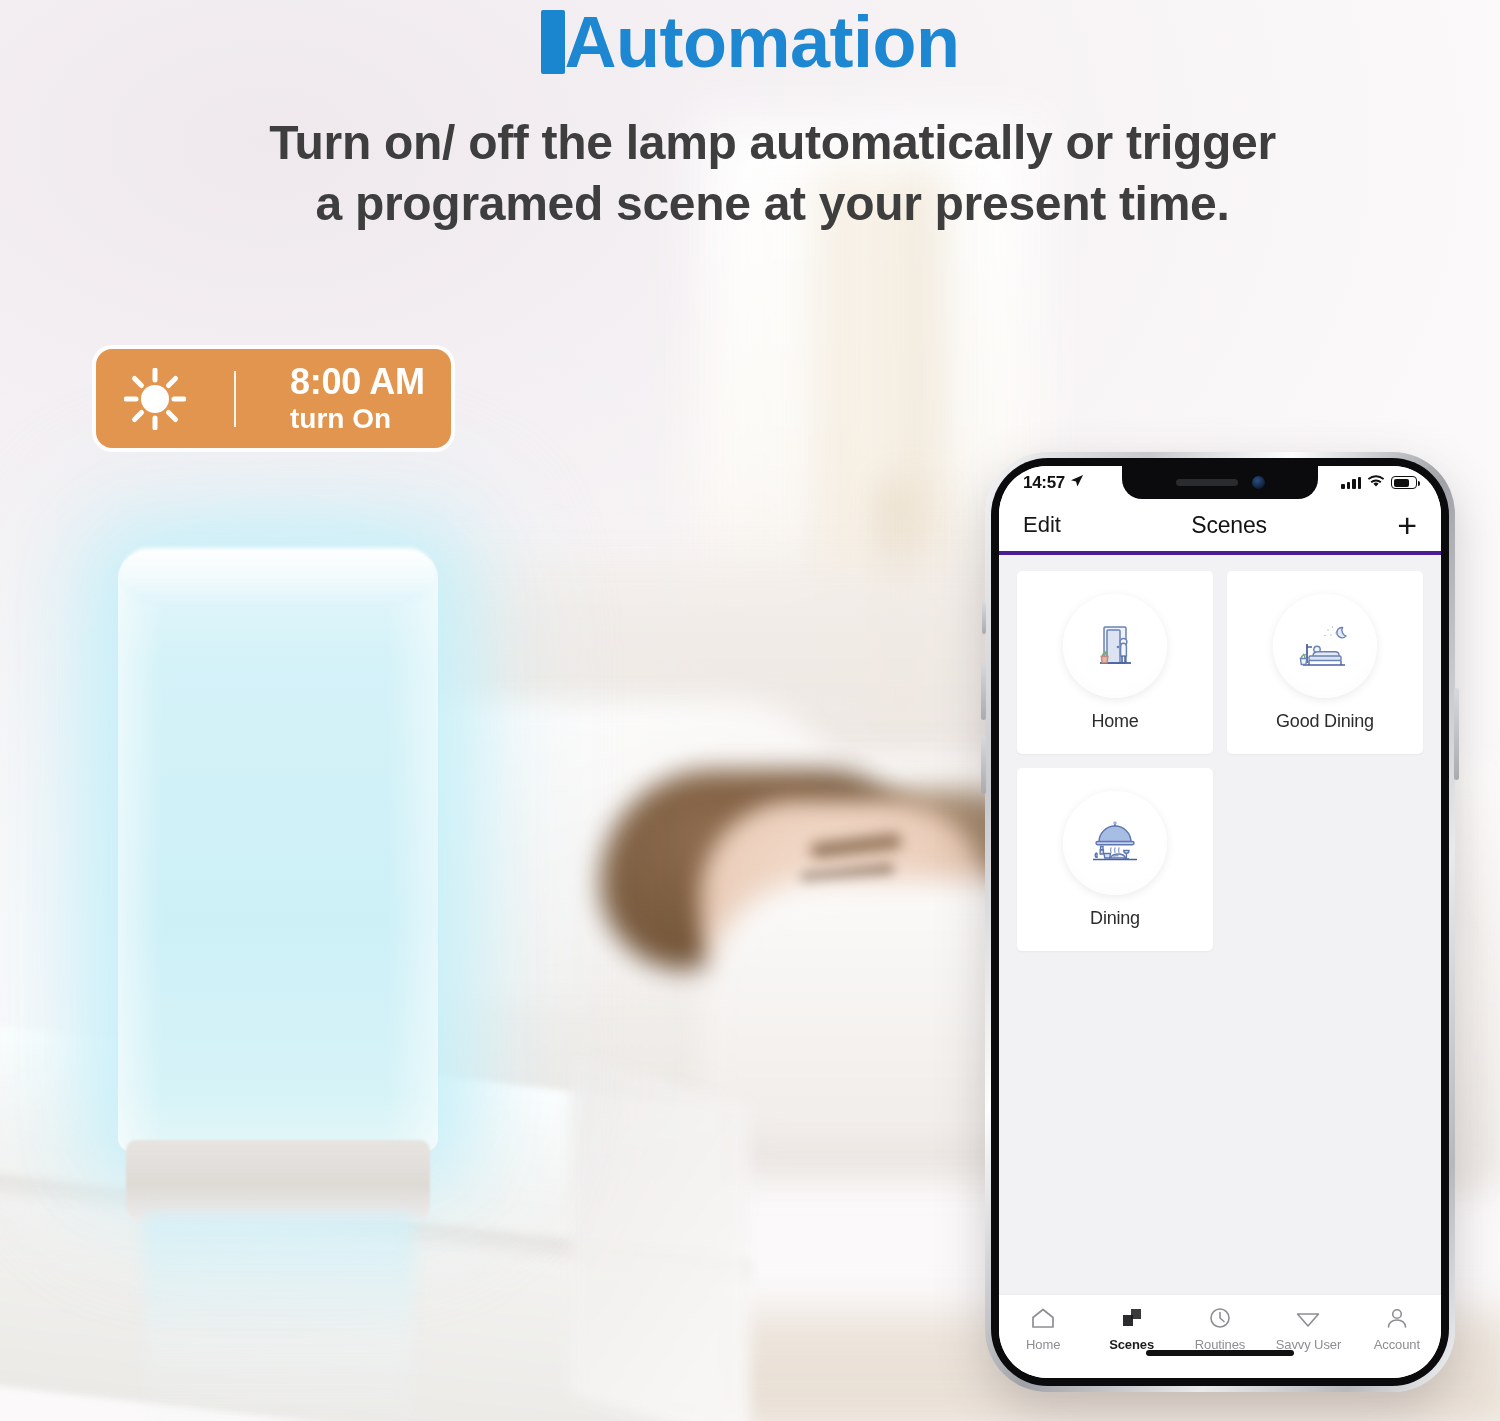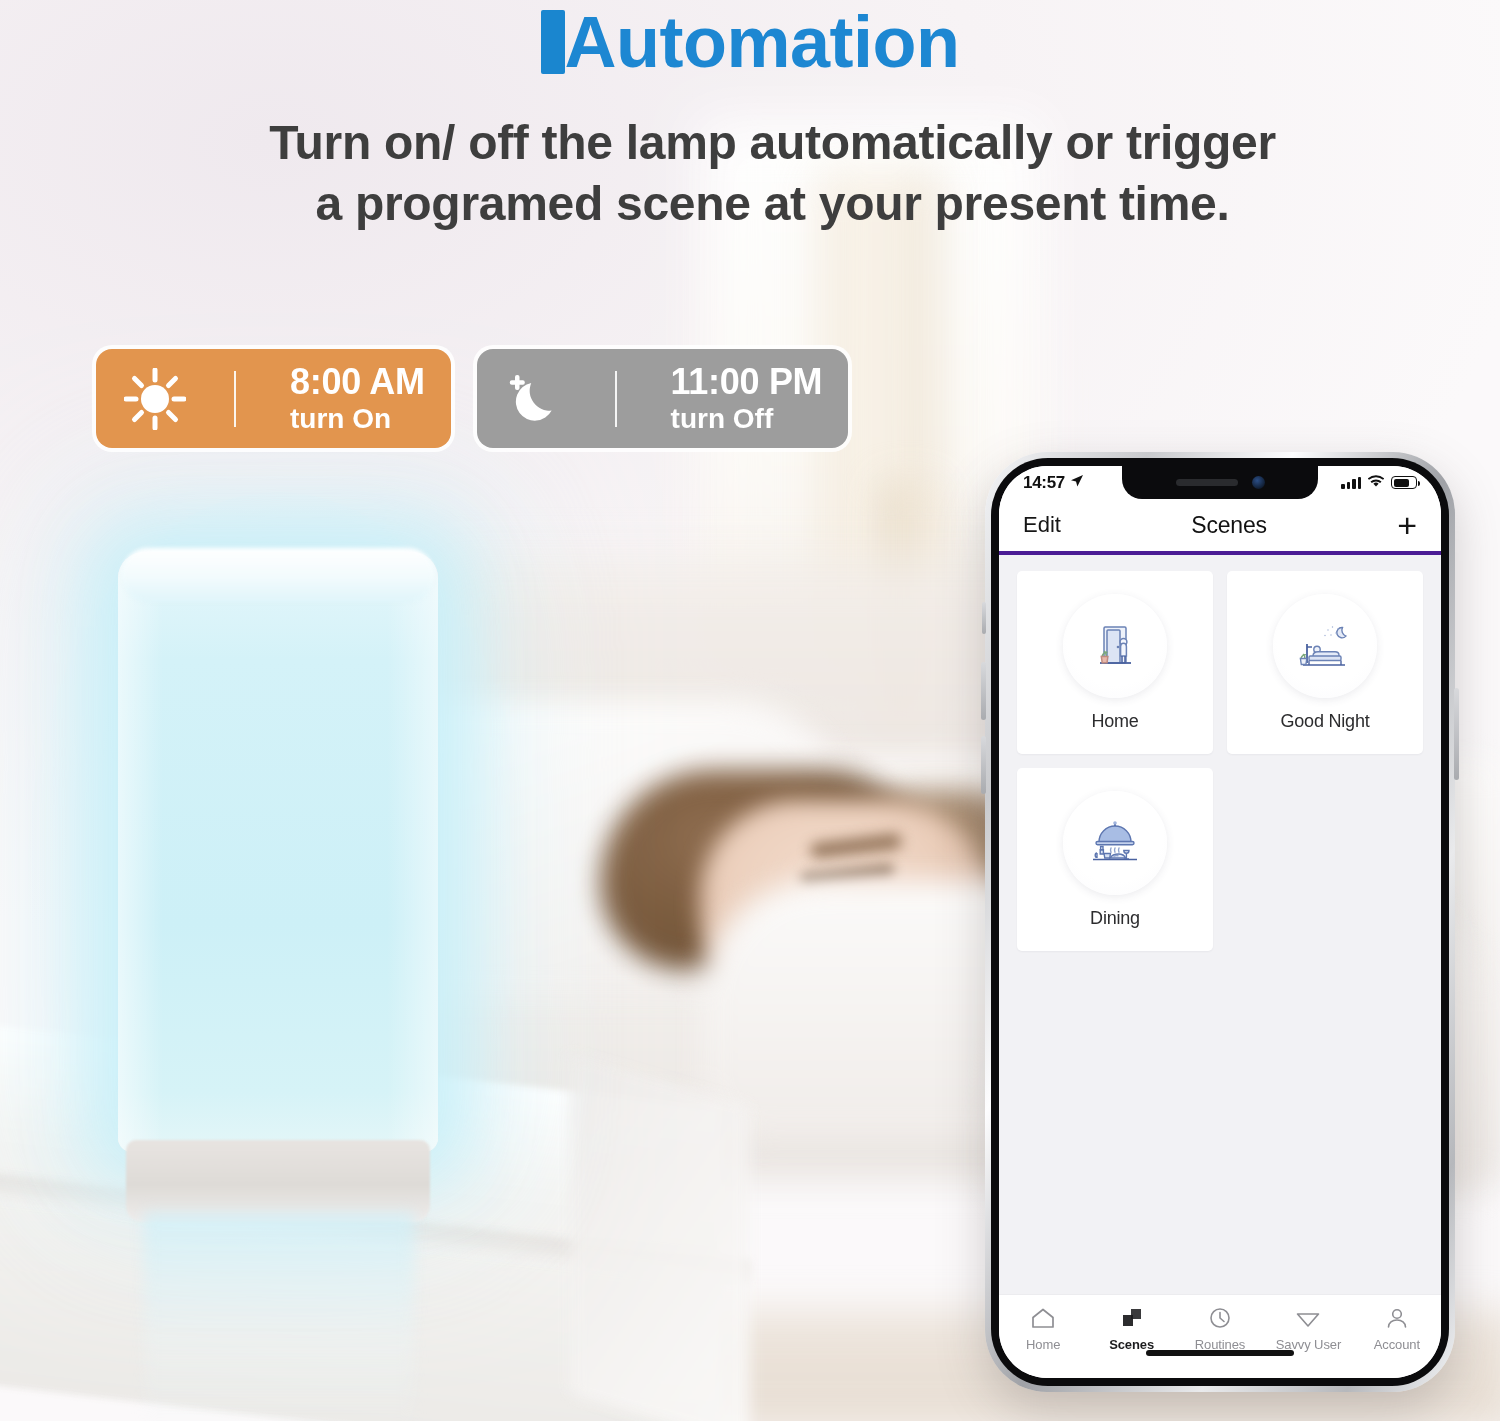--- a/index.html
+++ b/index.html
@@ -352,38 +352,20 @@
         </g>
       </svg>
     </div>
     <div class="badge-sep"></div>
     <div class="badge-text">
       <div class="badge-time">8:00 AM</div>
       <div class="badge-act">turn On</div>
     </div>
   </div>
 
-  <div class="badge badge-off">
-    <div class="badge-icon">
-      <svg width="62" height="62" viewBox="0 0 62 62" aria-hidden="true">
-        <path d="M47 38.5A21 21 0 0 1 25.5 9.5a20 20 0 1 0 21.5 29z" fill="#fff" transform="translate(2,6) scale(0.95)"></path>
-        <g fill="#fff">
-          <rect x="10" y="7" width="4.5" height="15" rx="2"></rect>
-          <rect x="4.8" y="12.2" width="15" height="4.5" rx="2"></rect>
-          <rect x="18" y="27" width="3.6" height="12" rx="1.8"></rect>
-          <rect x="13.8" y="31.2" width="12" height="3.6" rx="1.8"></rect>
-        </g>
-      </svg>
-    </div>
-    <div class="badge-sep"></div>
-    <div class="badge-text">
-      <div class="badge-time">11:00 PM</div>
-      <div class="badge-act">turn Off</div>
-    </div>
-  </div>
 
 </div>
 
 <div class="phone">
   <div class="phone-outer"></div>
   <div class="sil"></div>
   <div class="vol-up"></div>
   <div class="vol-dn"></div>
   <div class="pwr"></div>
   <div class="phone-band"></div>
@@ -462,21 +444,21 @@
               <path d="M12 29h5" stroke="#4a62a0"></path>
               <circle cx="22" cy="31.5" r="3.2" fill="#eef2fa"></circle>
               <path d="M18 38c0-2.6 2-4.2 5-4.2h17c2.4 0 4 1.4 4 3.4V41H18z" fill="#e4ebf8"></path>
               <rect x="14" y="38" width="32" height="4.5" rx="1.3" fill="#dbe3f4"></rect>
               <path d="M14 42.5v4M46 42.5v4M8 47h42" stroke="#4a62a0"></path>
               <path d="M6 40c1.4-2.8 3.6-3.6 5-3.2" stroke="#7aa87a"></path>
               <path d="M8 36c1.3 1 2 2.7 1.9 4.6" stroke="#7aa87a"></path>
               <path d="M5.4 40.5h6.4l-.9 6h-4.6z" fill="#eef2fa" stroke="#6b82b5"></path>
             </svg>
           </div>
-          <div class="scene-label">Good Night</div>
+          <div class="scene-label">Good Dining</div>
         </div>
 
 
         <div class="scene-card">
           <div class="scene-ic">
             <svg width="60" height="56" viewBox="0 0 60 56" fill="none" stroke="#5d76b0" stroke-width="1.4">
               <path d="M30 9v3" stroke="#4a62a0" stroke-width="1.8"></path>
               <circle cx="30" cy="8" r="1.8" fill="#9fb3dd" stroke="none"></circle>
               <path d="M14 27a16 16 0 0 1 32 0z" fill="#a8bde4" stroke="#5d76b0"></path>
               <rect x="11" y="26.5" width="38" height="3.2" rx="1.6" fill="#c3d1ec" stroke="#5d76b0"></rect>

